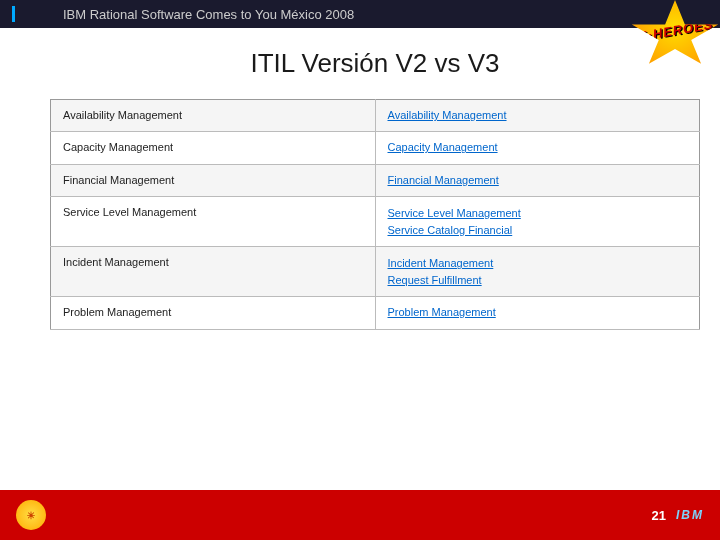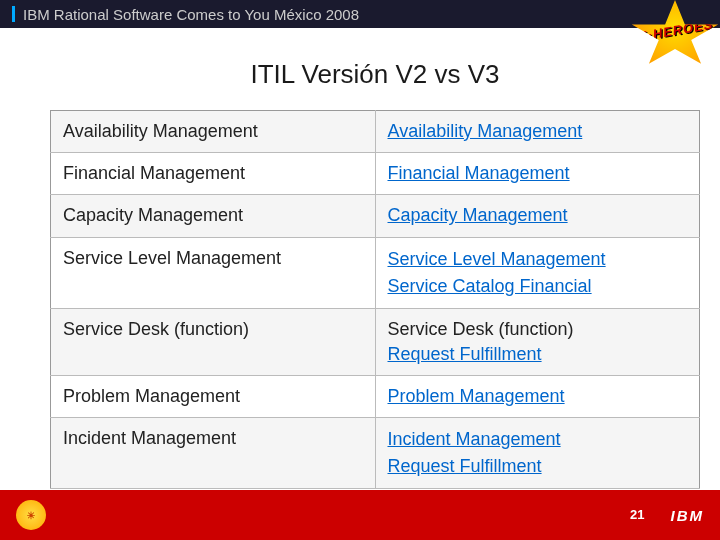--- a/index.html
+++ b/index.html
@@ -23,21 +23,22 @@
       padding: 0 12px;
     }
     .header-bar .blue-line {
       width: 3px;
       height: 16px;
       background: #00aaff;
       margin-right: 8px;
     }
     .header-title-text {
       color: #cccccc;
-      font-size: 15px;
+      font-size: 13px;
+      margin-left: 40px;
     }
 
     
     .hero-badge {
       position: absolute;
       top: 0;
       right: 0;
       width: 90px;
       height: 70px;
       z-index: 10;
@@ -59,21 +60,20 @@
       text-align: center;
       letter-spacing: 1px;
       text-shadow: 1px 1px 0 #000;
       transform: rotate(-10deg);
       margin-top: -10px;
     }
 
     
     .main-content {
       padding: 20px 20px 20px 50px;
-      margin-top: 11px;
     }
 
     
     .page-title {
       font-size: 26px;
       font-weight: bold;
       color: #1a1a1a;
       margin-bottom: 20px;
       text-align: center;
     }
@@ -88,21 +88,21 @@
       border: 1px solid #999;
     }
     .comparison-table tr {
       border-bottom: 1px solid #bbb;
     }
     .comparison-table td {
       padding: 8px 12px;
       vertical-align: top;
       border-right: 1px solid #bbb;
       color: #222;
-      font-size: 18px;
+      font-size: 11px;
       line-height: 1.4;
     }
     .comparison-table td:last-child {
       border-right: none;
     }
     .comparison-table tr:nth-child(odd) td {
       background: #f5f5f5;
     }
     .comparison-table tr:nth-child(even) td {
       background: #ffffff;
@@ -154,31 +154,31 @@
       font-weight: bold;
       font-style: italic;
     }
     .rational-reg {
       color: #ffffff;
       font-size: 10px;
       vertical-align: super;
     }
     .footer-right {
       display: flex;
-      align-items: flex-start;
-      gap: 26px;
+      align-items: center;
+      gap: 10px;
     }
     .page-number {
       color: #ffffff;
       font-size: 13px;
       font-weight: bold;
     }
     .ibm-logo {
-      color: #ffffff;
-      font-size: 15px;
+      color: #7dd3fc;
+      font-size: 12px;
       font-weight: 900;
       letter-spacing: 2px;
       font-style: italic;
     }
   </style>
 </head>
 <body>
 
 <div class="header-bar">
   <div class="blue-line"></div>
@@ -203,73 +203,64 @@
       <td>
         <span>Availability Management</span>
       </td>
       <td>
         <span class="link-text">Availability Management</span>
       </td>
     </tr>
 
     <tr>
       <td>
+        <span>Capacity Management</span>
+      </td>
+      <td>
+        <span class="link-text">Capacity Management</span>
+      </td>
+    </tr>
+
+    <tr>
+      <td>
         <span>Financial Management</span>
       </td>
       <td>
         <span class="link-text">Financial Management</span>
-      </td>
-    </tr>
-
-    <tr>
-      <td>
-        <span>Capacity Management</span>
-      </td>
-      <td>
-        <span class="link-text">Capacity Management</span>
       </td>
     </tr>
 
 
     <tr>
       <td>
         <span>Service Level Management</span>
       </td>
       <td>
         <span class="link-text-block">Service Level Management</span>
         <span class="link-text-block">Service Catalog Financial</span>
       </td>
     </tr>
 
-    <tr>
-      <td>
-        <span>Service Desk (function)</span>
-      </td>
-      <td>
-        <span>Service Desk (function)</span><br>
-        <span class="link-text">Request Fulfillment</span>
-      </td>
-    </tr>
-
-    <tr>
-      <td>
-        <span>Problem Management</span>
-      </td>
-      <td>
-        <span class="link-text">Problem Management</span>
-      </td>
-    </tr>
 
     <tr>
       <td>
         <span>Incident Management</span>
       </td>
       <td>
         <span class="link-text-block">Incident Management</span>
         <span class="link-text-block">Request Fulfillment</span>
+      </td>
+    </tr>
+
+    <tr>
+      <td>
+        <span>Problem Management</span>
+      </td>
+      <td>
+        <span class="link-text">Problem Management</span>
       </td>
     </tr>
   </tbody>
     </table>
 </div>
 
 <div class="footer">
   <div class="footer-logo">
     <div class="rational-sun">☀</div>
   </div>

